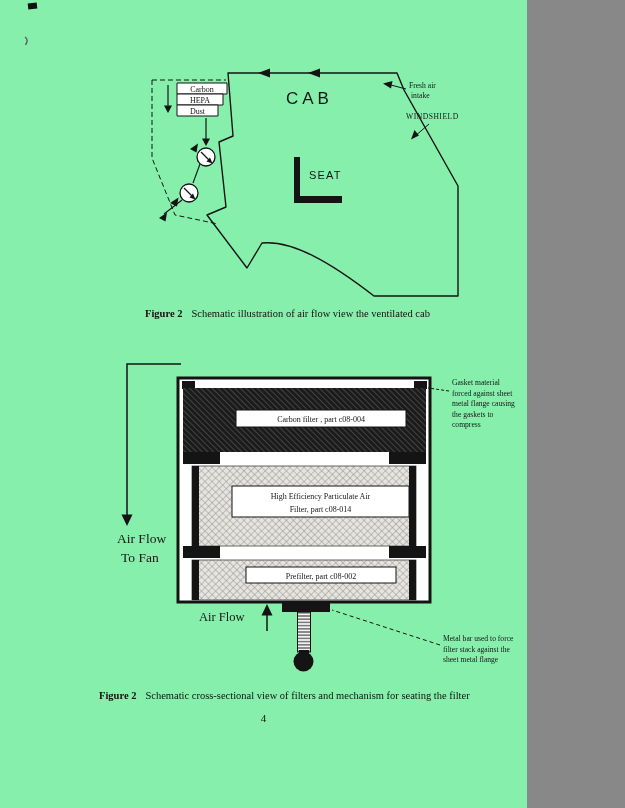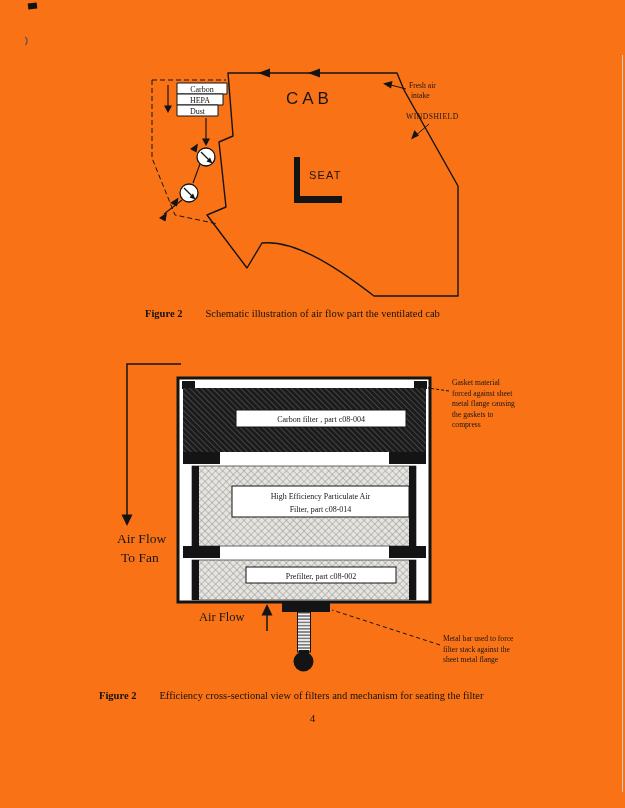--- a/index.html
+++ b/index.html
@@ -1,28 +1,28 @@
 <!DOCTYPE html>
 <html><head>
 <meta charset="utf-8">
 <style>
   html,body{margin:0;padding:0;background:#888;}
-  .page{position:relative;width:625px;height:808px;background:#f97316;overflow:hidden;
+  .page{position:relative;width:527px;height:808px;background:#86efac;overflow:hidden;
         font-family:"Liberation Serif",serif;color:#141414;}
   svg.art{position:absolute;left:0;top:0;}
   text{font-family:"Liberation Serif",serif;fill:#161616;}
   .t75{font-size:7.6px;}
   .t8{font-size:8px;}
   .t12{font-size:12.5px;}
   .t13{font-size:13.5px;}
   .seatTxt{font-size:11px;font-family:"Liberation Sans",sans-serif;letter-spacing:1.2px;}
   .cabTxt{font-size:17px;font-family:"Liberation Sans",sans-serif;letter-spacing:4px;}
   .wsTxt{font-size:7.6px;letter-spacing:.5px;}
   .caption{position:absolute;font-size:10.5px;line-height:1.4;color:#111;}
-  .caption b{margin-right:23px;}
+  .caption b{margin-right:9px;}
   .cap2{left:145px;top:307px;width:328px;}
   .cap3{left:99px;top:689px;width:500px;}
   .pagenum{position:absolute;left:0;right:0;top:712px;text-align:center;font-size:11px;}
 </style>
 </head>
 <body>
 
 <div class="page">
 
 <svg class="art" width="625" height="808" viewBox="0 0 625 808">
@@ -148,22 +148,22 @@
     <text x="452" y="427" class="t75">compress</text>
 
     <line x1="440" y1="645" x2="332" y2="610" stroke="#141414" stroke-dasharray="4,3"></line>
     <text x="443" y="641" class="t75">Metal bar used to force</text>
     <text x="443" y="651.5" class="t75">filter stack against the</text>
     <text x="443" y="662" class="t75">sheet metal flange</text>
   </g>
 </svg>
 
 <div class="caption cap2">
-  <b>Figure 2</b><span>Schematic illustration of air flow part the ventilated cab</span>
+  <b>Figure 2</b><span>Schematic illustration of air flow view the ventilated cab</span>
 </div>
 
 <div class="caption cap3">
-  <b>Figure 2</b><span>Efficiency cross-sectional view of filters and mechanism for seating the filter</span>
+  <b>Figure 2</b><span>Schematic cross-sectional view of filters and mechanism for seating the filter</span>
 </div>
 
 <div class="pagenum">4</div>
 
 </div>
 
 </body></html>

